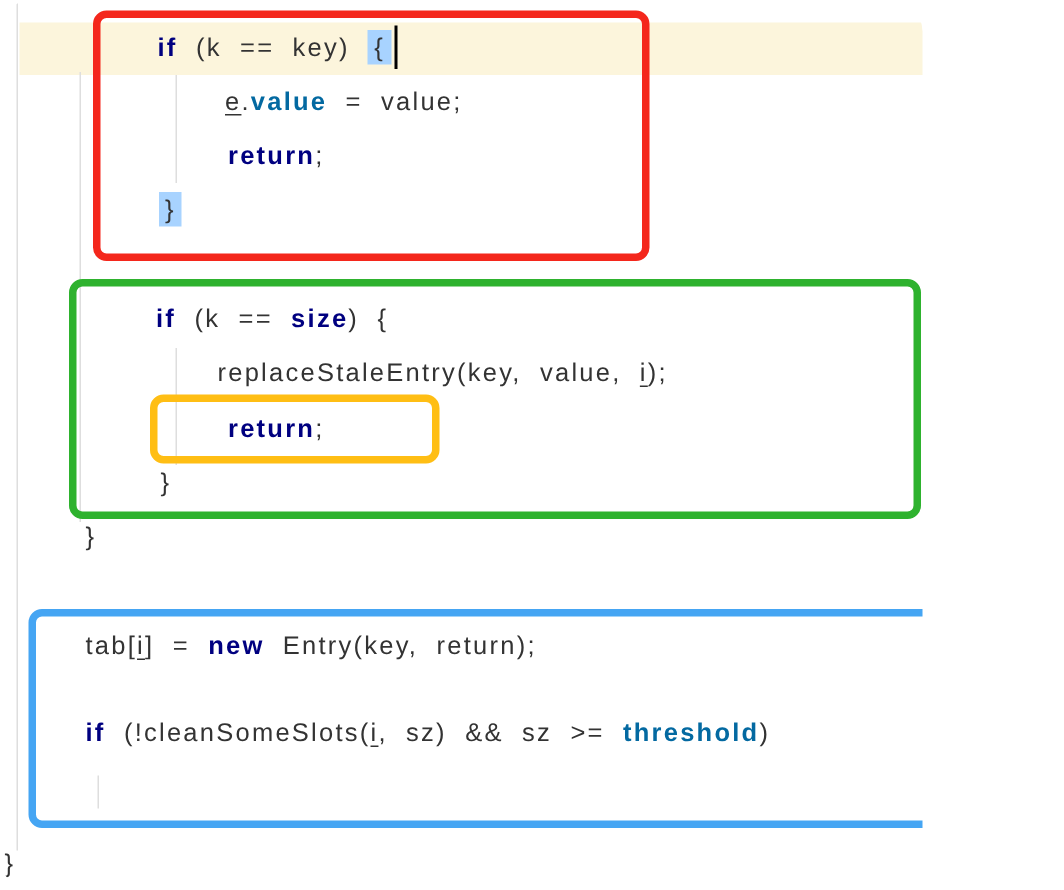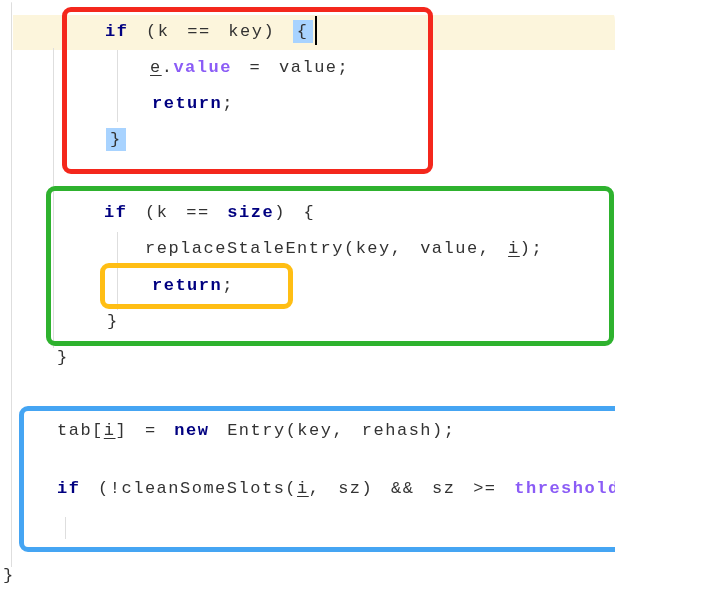--- a/index.html
+++ b/index.html
@@ -1,23 +1,23 @@
 <!DOCTYPE html>
 <html><head>
 <meta charset="utf-8">
 <style>
   html,body{margin:0;padding:0;background:#ffffff;}
   #stage{position:relative;width:615px;height:593px;background:#ffffff;overflow:hidden;
-         font-family:Liberation Mono, monospace;border-radius:21px;}
+         font-family:Liberation Sans, sans-serif;border-radius:21px;}
   .cur-line{position:absolute;left:13px;width:696px;height:35px;}
   .guide{position:absolute;width:1px;background:#DEDEDE;}
   .code-line{position:absolute;height:36px;line-height:36px;white-space:pre;
              font-size:17px;letter-spacing:1.5px;word-spacing:6px;color:#333;}
   .tok-kw{color:#000080;font-weight:bold;}
-  .tok-fld{color:#8b5cf6;font-weight:bold;}
+  .tok-fld{color:#0369a1;font-weight:bold;}
   .tok-p{color:#333333;}
   .tok-und{color:#333333;text-decoration:underline;text-underline-offset:3px;}
   .brace-hl{padding:2px 4px;}
   .caret{display:inline-block;width:2.5px;height:29px;background:#000;
          vertical-align:middle;margin-left:2px;margin-top:-3px;}
   .anno{position:absolute;border-style:solid;border-width:5px;border-radius:9px;
         background:transparent;pointer-events:none;}
 </style>
 </head>
 <body>
@@ -31,20 +31,20 @@
     <div class="guide" style="left: 65px; top: 517px; height: 22px; background: rgb(222, 222, 222);"></div>
     <div class="code-line" style="left: 105px; top: 14px;"><span class="tok-kw">if</span><span class="tok-p"> (k == key) </span><span class="tok-p brace-hl" style="background: rgb(168, 211, 255);">{</span><span class="caret" style="background: rgb(0, 0, 0);"></span></div>
     <div class="code-line" style="left: 150px; top: 50px;"><span class="tok-und">e</span><span class="tok-p">.</span><span class="tok-fld">value</span><span class="tok-p"> = value;</span></div>
     <div class="code-line" style="left: 152px; top: 86px;"><span class="tok-kw">return</span><span class="tok-p">;</span></div>
     <div class="code-line" style="left: 106px; top: 122px;"><span class="tok-p brace-hl" style="background: rgb(168, 211, 255);">}</span></div>
     <div class="code-line" style="left: 104px; top: 195px;"><span class="tok-kw">if</span><span class="tok-p"> (k == </span><span class="tok-kw">size</span><span class="tok-p">) {</span></div>
     <div class="code-line" style="left: 145px; top: 231px;"><span class="tok-p">replaceStaleEntry(key, value, </span><span class="tok-und">i</span><span class="tok-p">);</span></div>
     <div class="code-line" style="left: 152px; top: 268px;"><span class="tok-kw">return</span><span class="tok-p">;</span></div>
     <div class="code-line" style="left: 107px; top: 304px;"><span class="tok-p">}</span></div>
     <div class="code-line" style="left: 57px; top: 340px;"><span class="tok-p">}</span></div>
-    <div class="code-line" style="left: 57px; top: 413px;"><span class="tok-p">tab[</span><span class="tok-und">i</span><span class="tok-p">] = </span><span class="tok-kw">new</span><span class="tok-p"> Entry(key, rehash);</span></div>
+    <div class="code-line" style="left: 57px; top: 413px;"><span class="tok-p">tab[</span><span class="tok-und">i</span><span class="tok-p">] = </span><span class="tok-kw">new</span><span class="tok-p"> Entry(key, return);</span></div>
     <div class="code-line" style="left: 57px; top: 471px;"><span class="tok-kw">if</span><span class="tok-p"> (!cleanSomeSlots(</span><span class="tok-und">i</span><span class="tok-p">, sz) &amp;&amp; sz &gt;= </span><span class="tok-fld">threshold</span><span class="tok-p">)</span></div>
     <div class="code-line" style="left: 3px; top: 558px;"><span class="tok-p">}</span></div>
     <div class="anno" style="left: 62px; top: 7px; width: 361px; height: 157px; border-color: rgb(244, 39, 28);"></div>
     <div class="anno" style="left: 46px; top: 186px; width: 558px; height: 150px; border-color: rgb(46, 178, 46);"></div>
     <div class="anno" style="left: 100px; top: 263px; width: 183px; height: 36px; border-color: rgb(255, 190, 20);"></div>
     <div class="anno" style="left: 19px; top: 406px; width: 671px; height: 136px; border-color: rgb(69, 165, 243);"></div>
   </div>
 
 </body></html>

